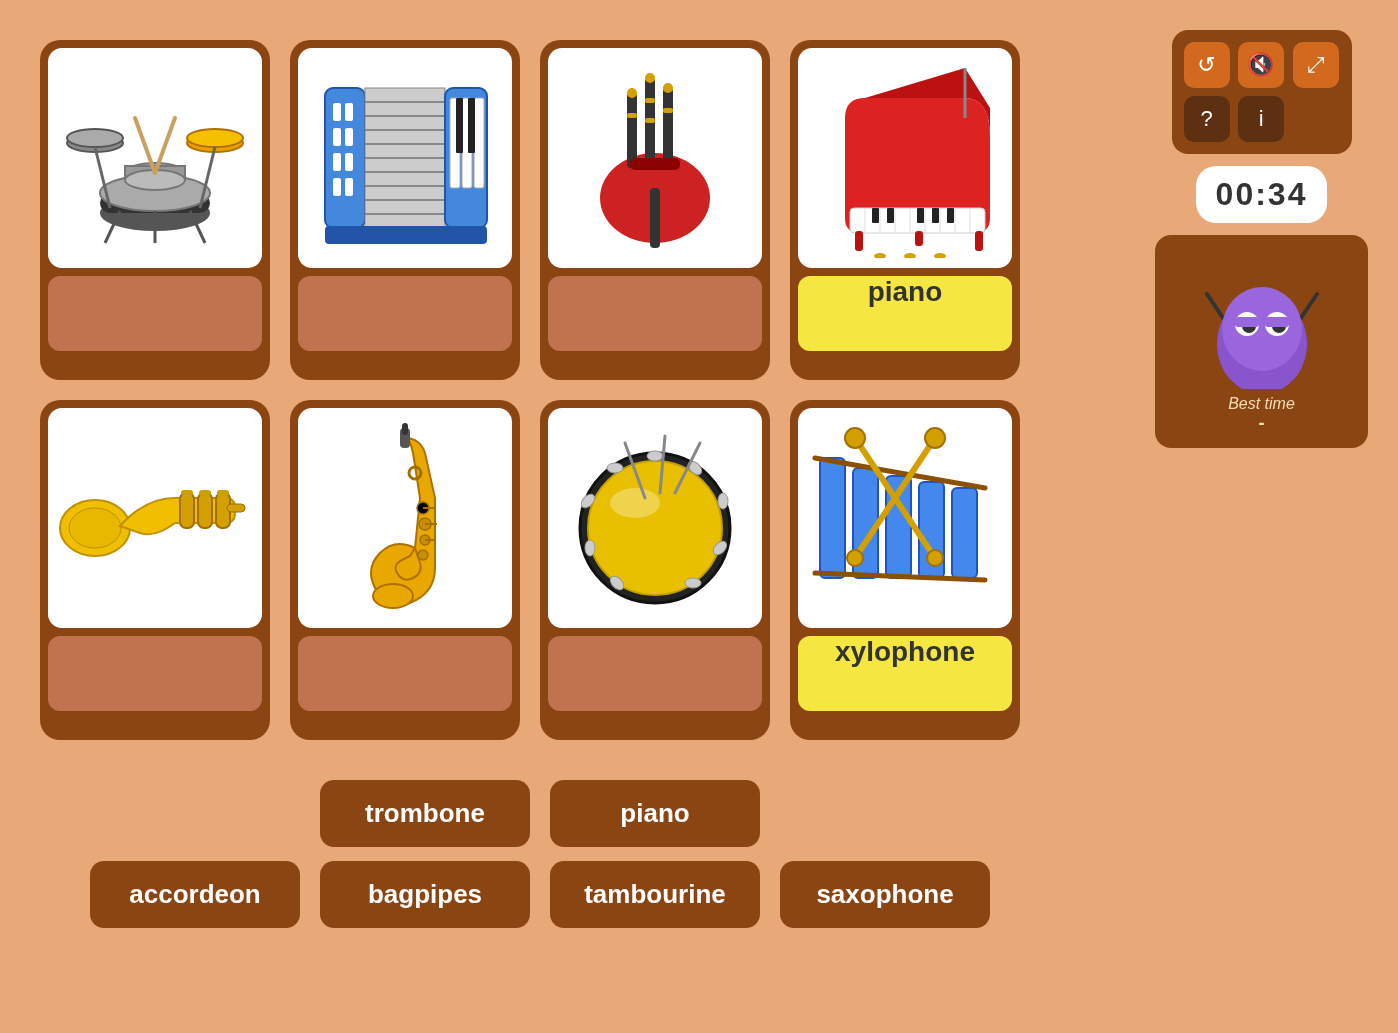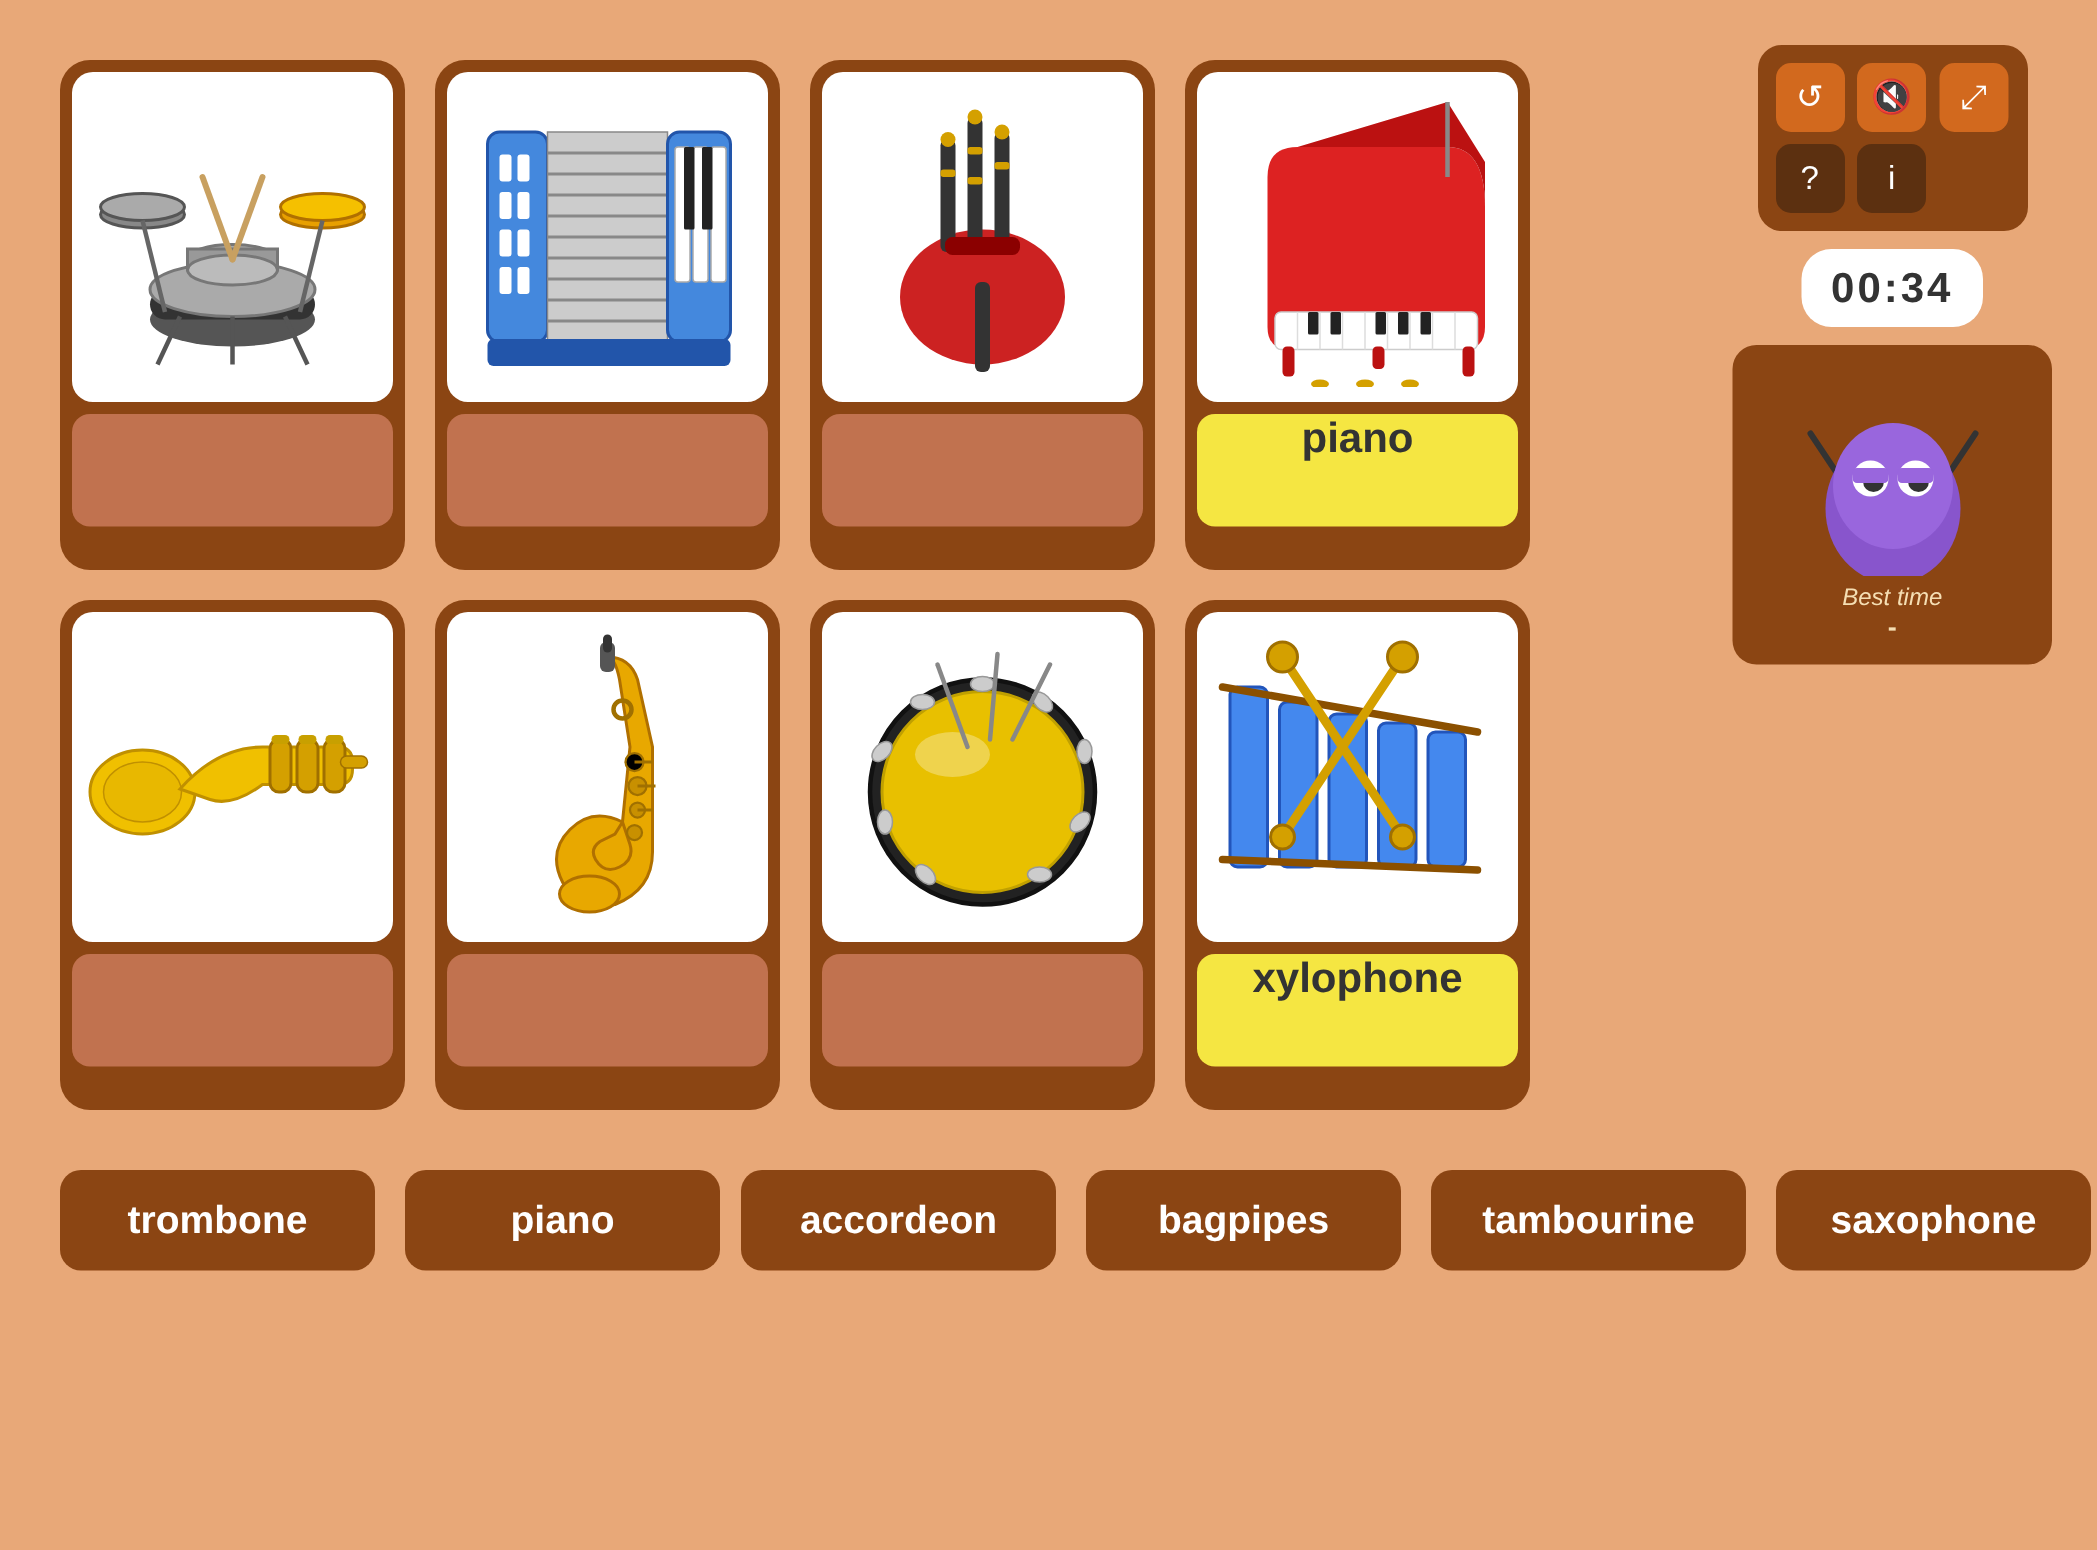--- a/index.html
+++ b/index.html
@@ -67,22 +67,23 @@
 
     .card-label.filled span {
       font-size: 28px;
       font-weight: bold;
       color: #333;
     }
 
     
     .word-bank {
       display: flex;
-      flex-direction: row;
+      flex-direction: column;
       gap: 14px;
+      align-items: center;
     }
 
     .word-row {
       display: flex;
       gap: 20px;
     }
 
     .word-btn {
       background: #8B4513;
       color: white;
@@ -132,21 +133,21 @@
     }
 
     .ctrl-btn.dark {
       background: #5C3010;
     }
 
     .timer-display {
       background: white;
       border-radius: 20px;
       padding: 10px 20px;
-      font-size: 28px;
+      font-size: 32px;
       font-weight: bold;
       color: #333;
       letter-spacing: 2px;
     }
 
     
     .mascot-box {
       background: #8B4513;
       border-radius: 16px;
       padding: 14px;

